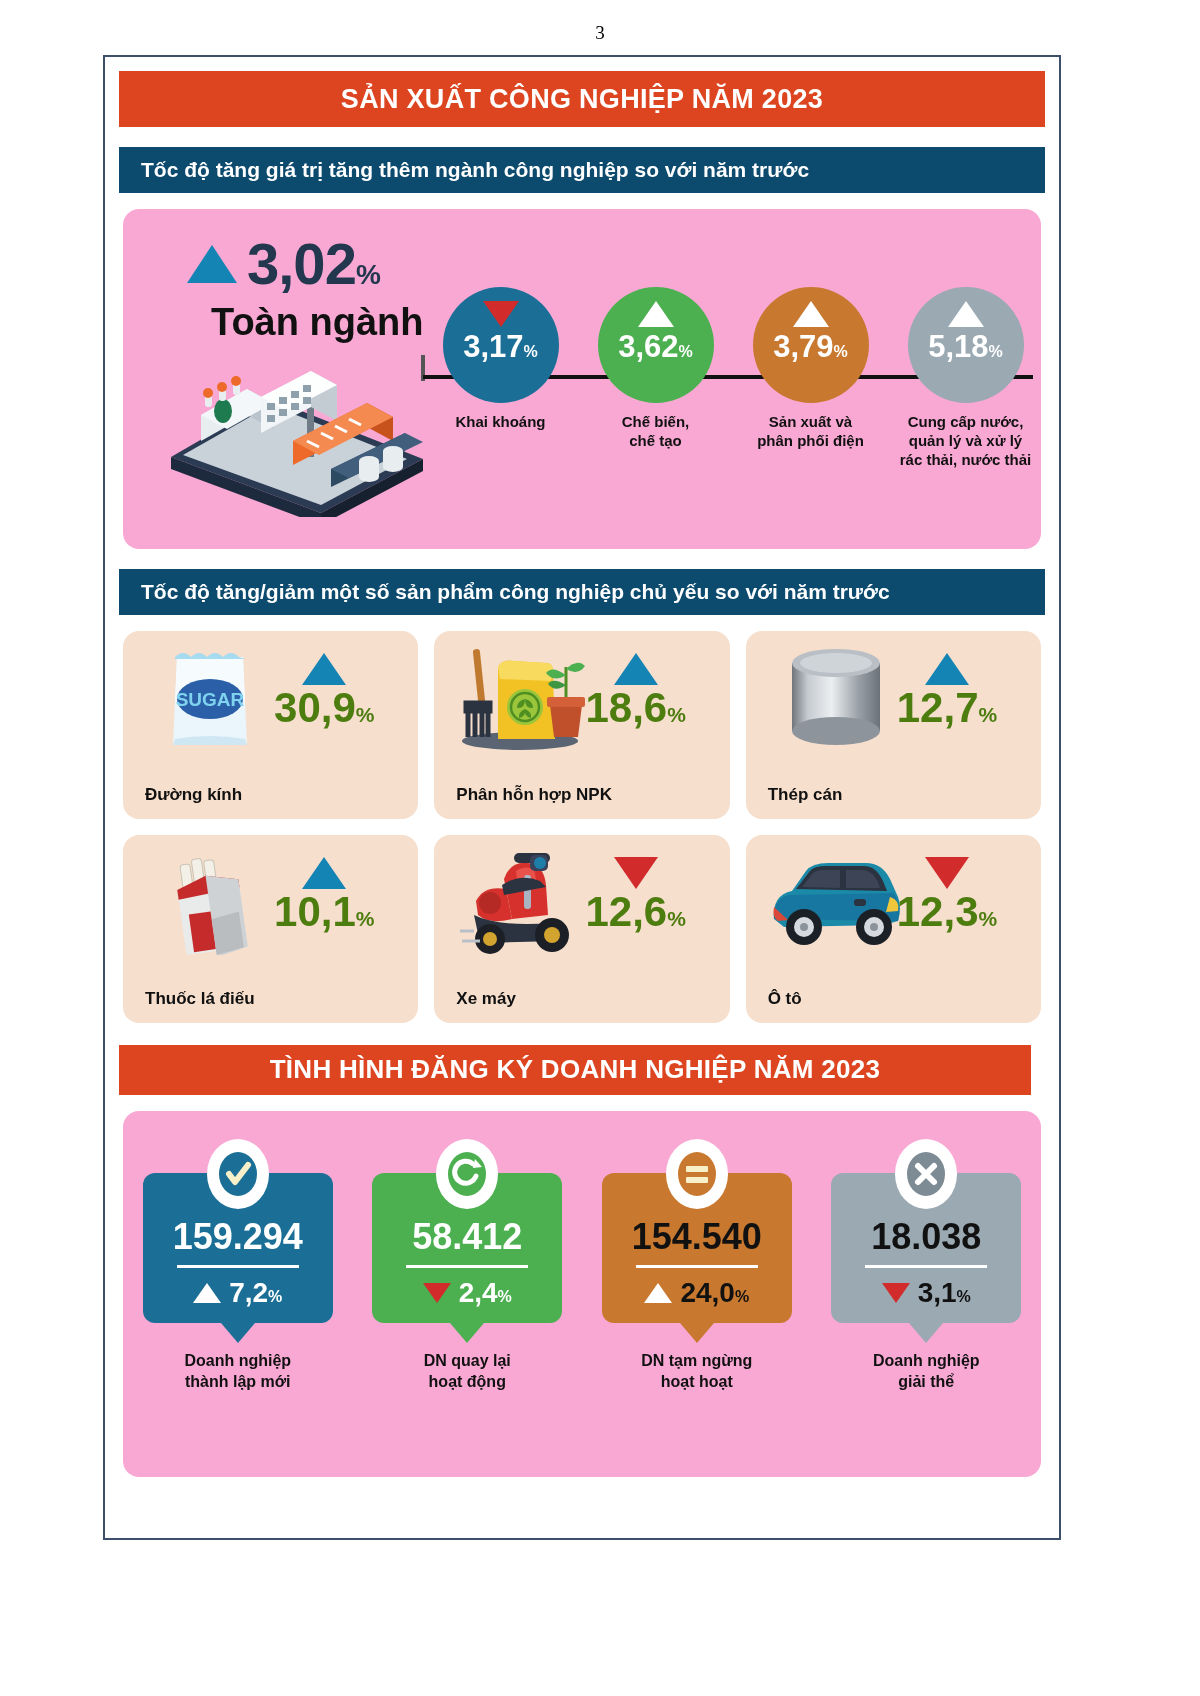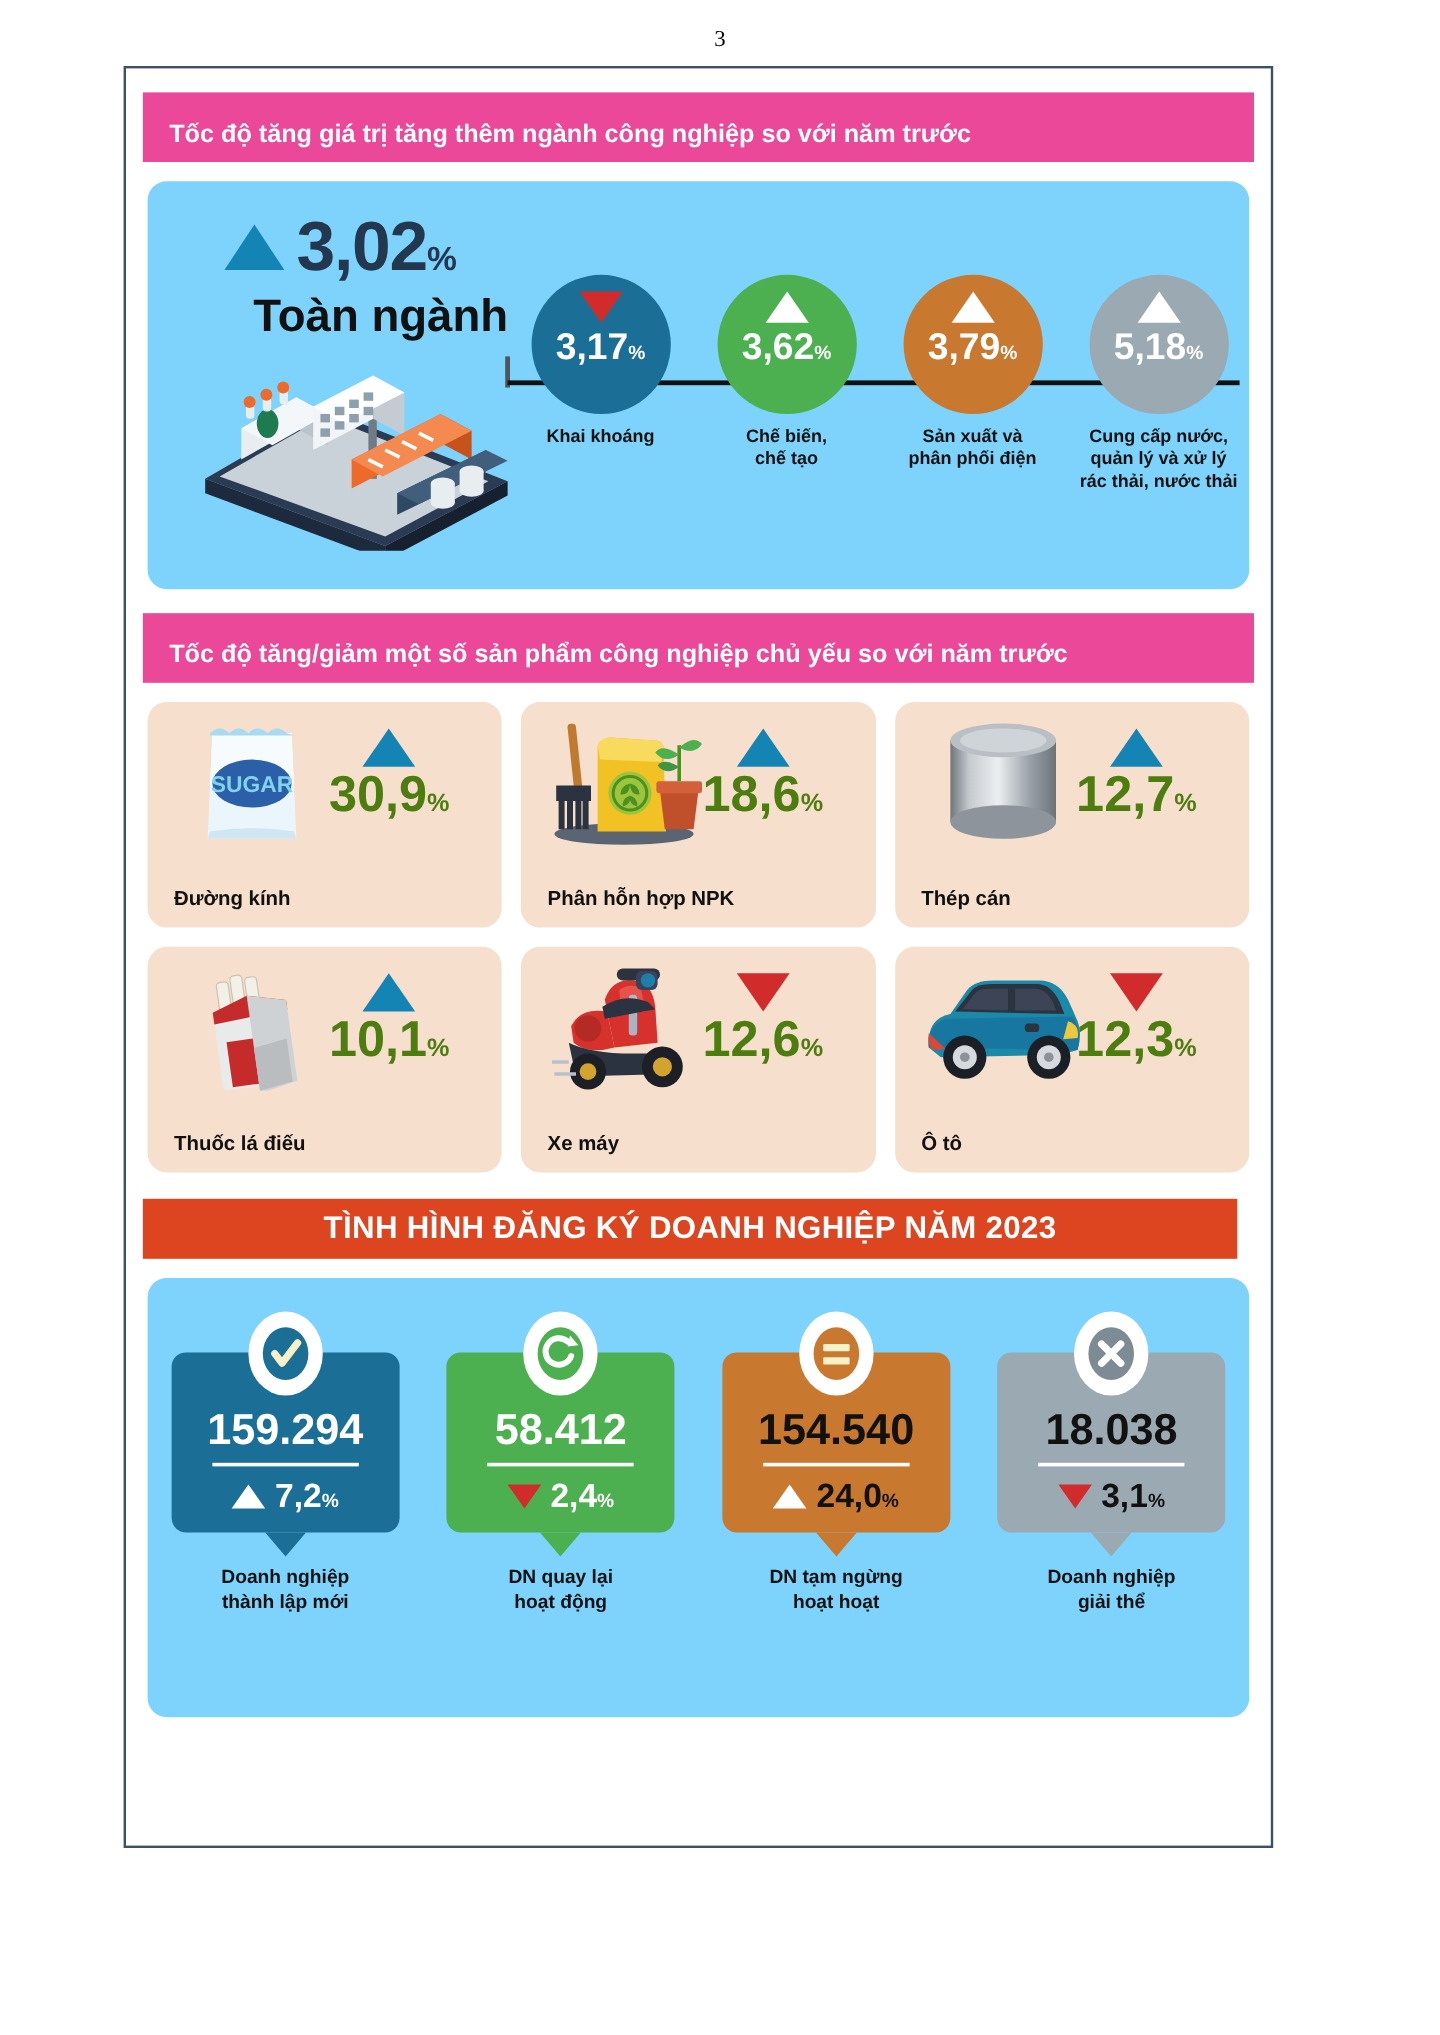--- a/index.html
+++ b/index.html
@@ -33,29 +33,29 @@
     font-weight: bold;
     letter-spacing: .3px;
   }
   .banner-main {
     margin: 14px 14px 0 14px;
     height: 56px;
     line-height: 56px;
     font-size: 27px;
   }
   .subbar {
-    background: #ec4899;
+    background: #0c4a6e;
     color: #fff;
     font-weight: bold;
     font-size: 21px;
-    padding: 23px 0 11px 22px;
+    padding: 11px 0 11px 22px;
     margin: 20px 14px 0 14px;
   }
   .panel {
-    background: #7dd3fc;
+    background: #f9a8d4;
     border-radius: 16px;
     margin: 16px 18px 0 18px;
     position: relative;
   }
 
   
   .sec1 { height: 340px; }
   .headline {
     position: absolute; left: 64px; top: 26px;
     display: flex; align-items: flex-start; gap: 10px;
@@ -205,20 +205,21 @@
     color: #111; line-height: 1.3;
   }
 </style>
 </head>
 <body>
 
 <div class="page-num">3</div>
 
 <div class="frame">
 
+  <div class="banner banner-main">SẢN XUẤT CÔNG NGHIỆP NĂM 2023</div>
 
   <div class="subbar">Tốc độ tăng giá trị tăng thêm ngành công nghiệp so với năm trước</div>
 
   <div class="panel sec1">
 
     <div class="headline">
       <div class="tri"></div>
       <div class="big-val"><span>3,02</span><span class="pc">%</span></div>
     </div>
     <div class="toan">Toàn ngành</div>

